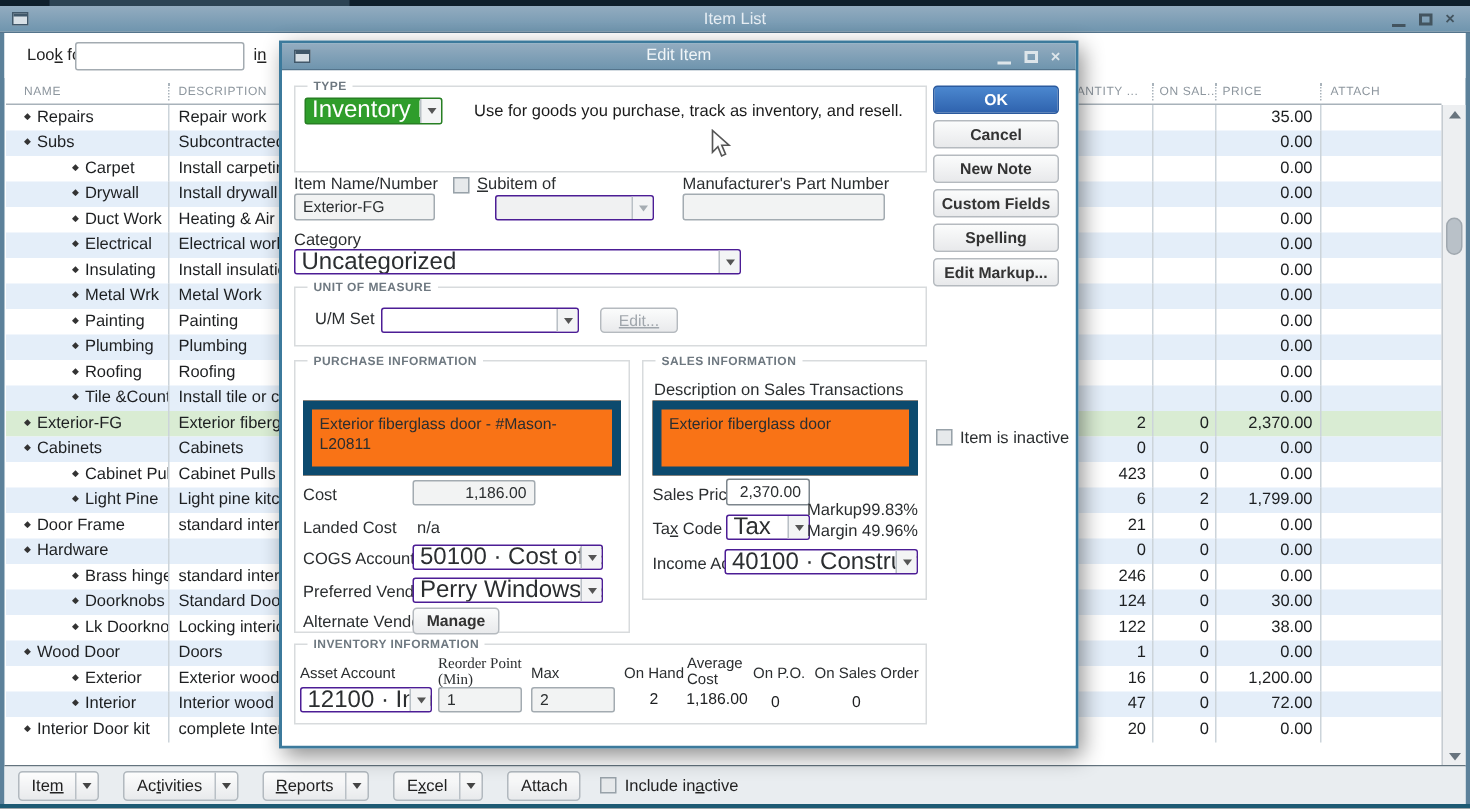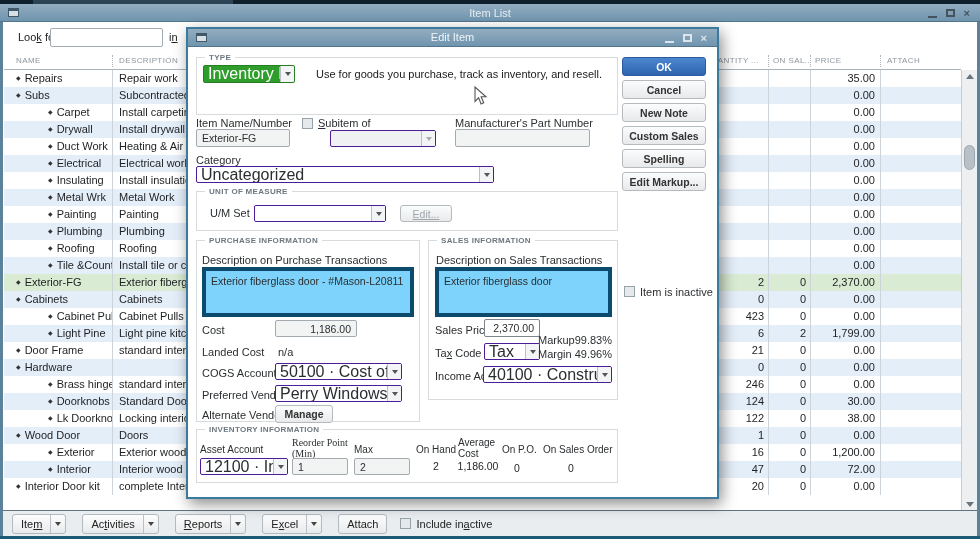--- a/index.html
+++ b/index.html
@@ -110,21 +110,21 @@
           border:1px solid #b5babf; border-radius:3px; font-size:10.5px; font-weight:bold; color:#333; }
   .gbtn.disabled { color:#a0a6ac; font-weight:normal;text-decoration:underline; }
 
   .dlg-buttons { position:absolute; left:434px; top:10px; width:84px; display:flex; flex-direction:column; gap:4px; }
   .dlg-btn { height:19px; display:flex; align-items:center; justify-content:center; border-radius:3px;
              font-size:10.5px; font-weight:bold; color:#333; background:linear-gradient(#fbfcfc,#e8e9eb);
              border:1px solid #b5babf; }
   .dlg-btn.primary { background:linear-gradient(#4b87cf,#2f63ae); border-color:#2b5a9e; color:#fff; }
 
   .lab { position:absolute; white-space:nowrap; }
-  .textarea { position:absolute; border:4px solid #0c4a6e; background:#7dd3fc; font-size:10.5px;
+  .textarea { position:absolute; border:6px solid #0c4a6e; background:#f97316; font-size:10.5px;
               padding:4px 5px; line-height:13px; }
   .inv-h { position:absolute; font-size:10px; color:#2b2e30; line-height:11px; }
   .inv-v { position:absolute; font-size:10.5px; color:#1d1f21; }
 </style>
 </head>
 <body>
 
 <div class="screen">
 
   <div class="top-strip">
@@ -461,21 +461,20 @@
         <span></span>
         <span class="dd-arrow">
             <i></i>
           </span>
       </div>
       <div class="gbtn disabled" style="position:absolute; left:212px; top:158px; width:52px; height:17px;">Edit...</div>
 
       <div class="box" style="left:8px; top:193px; width:224px; height:182px;">
         <span class="box-label">PURCHASE INFORMATION</span>
       </div>
-      <span class="lab" style="left:14px; top:207px;">Description on Purchase Transactions</span>
       <div class="textarea" style="left:14px; top:220px; width:212px; height:50px;">Exterior fiberglass door - #Mason-L20811</div>
       <span class="lab" style="left:14px; top:277px;">Cost</span>
       <div class="field right" style="position:absolute; left:87px; top:273px; width:82px; height:17px;">1,186.00</div>
       <span class="lab" style="left:14px; top:299px;">Landed Cost</span>
       <span class="lab" style="left:90px; top:299px;">n/a</span>
       <span class="lab" style="left:14px; top:320px;">COGS Account</span>
       <div class="dd" style="position:absolute; left:87px; top:316px; width:127px;">
         <span>50100 · Cost of Goods...</span>
         <span class="dd-arrow">
             <i></i>
@@ -544,21 +543,21 @@
       <div class="field" style="position:absolute; left:166px; top:411px; width:56px; height:17px;">2</div>
       <span class="inv-v" style="left:228px; top:413px; width:40px; text-align:center;">2</span>
       <span class="inv-v" style="left:264px; top:413px; width:52px; text-align:center;">1,186.00</span>
       <span class="inv-v" style="left:314px; top:415px; width:30px; text-align:center;">0</span>
       <span class="inv-v" style="left:355px; top:415px; width:56px; text-align:center;">0</span>
 
       <div class="dlg-buttons">
           <div class="dlg-btn primary">OK</div>
           <div class="dlg-btn">Cancel</div>
           <div class="dlg-btn">New Note</div>
-          <div class="dlg-btn">Custom Sales</div>
+          <div class="dlg-btn">Custom Fields</div>
           <div class="dlg-btn">Spelling</div>
           <div class="dlg-btn">Edit Markup...</div>
         </div>
     </div>
   </div>
 
   <svg style="position:absolute; left:474px; top:86px;" width="14" height="20">
     <path d="M1 1 L1 15.5 L4.6 11.8 L7.1 18 L9.7 16.8 L7.2 10.8 L12 10.8 Z" fill="#fdfdfd" stroke="#555" stroke-width="1.1"></path>
   </svg>
 

